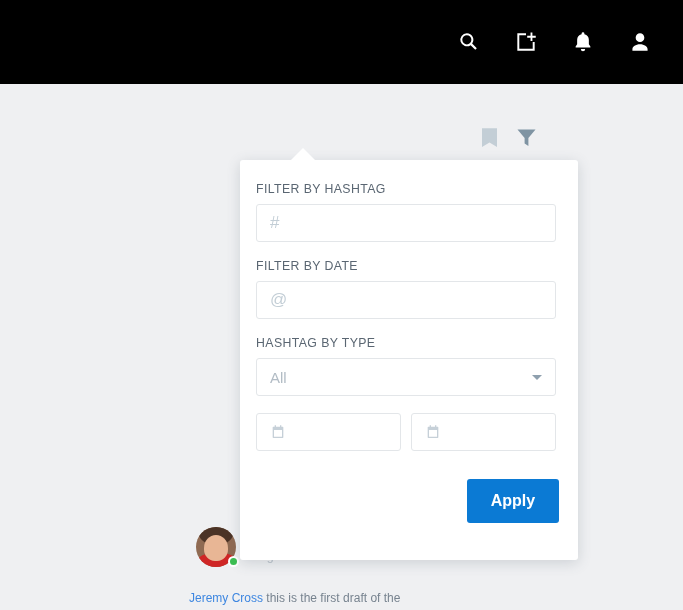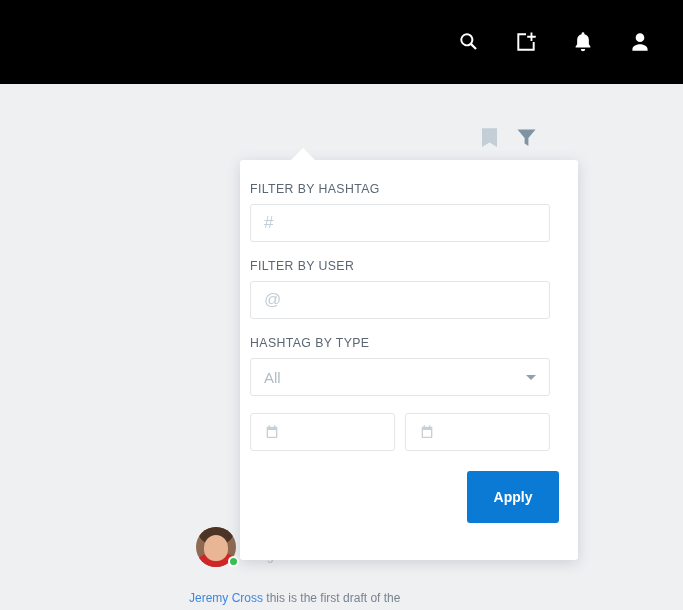--- a/index.html
+++ b/index.html
@@ -261,21 +261,21 @@
   #filter-panel {
     position: absolute;
     left: 240px;
     top: 160px;
     width: 338px;
     height: 400px;
     background: #ffffff;
     border-radius: 3px;
     box-shadow: 0 3px 14px rgba(70,85,100,0.20);
     z-index: 50;
-    padding: 22px 19px 0 10px;
+    padding: 22px 19px 0 16px;
   }
   #panel-arrow {
     position: absolute;
     left: 290px;
     top: 148px;
     width: 0; height: 0;
     border-left: 13px solid transparent;
     border-right: 13px solid transparent;
     border-bottom: 13px solid #ffffff;
     z-index: 51;
@@ -335,27 +335,27 @@
     padding: 0 13px;
     cursor: pointer;
   }
   .date-input svg { width: 16px; height: 16px; fill: #c6d0d8; display: block; }
 
   #apply-button {
     position: absolute;
     right: 19px;
     bottom: 37px;
     width: 92px;
-    height: 52px;
+    height: 44px;
     background: #0b7ad4;
     color: #ffffff;
     border: none;
     border-radius: 3px;
     font-family: "Liberation Sans", sans-serif;
-    font-size: 14px;
+    font-size: 16px;
     font-weight: bold;
     cursor: pointer;
   }
 </style>
 </head>
 <body>
 
 <div id="topbar">
 
   <span title="Search">
@@ -448,21 +448,21 @@
 
 <div id="panel-arrow"></div>
 
 <div id="filter-panel">
 
   <div class="field-label">FILTER BY HASHTAG</div>
   <div class="field-input">
     <span class="ph">#</span>
   </div>
 
-  <div class="field-label">FILTER BY USER</div>
+  <div class="field-label">FILTER BY DATE</div>
   <div class="field-input">
     <span class="ph">@</span>
   </div>
 
   <div class="field-label">HASHTAG BY TYPE</div>
   <div class="field-select">
     <span class="select-value">All</span>
     <span class="caret"></span>
   </div>
 

